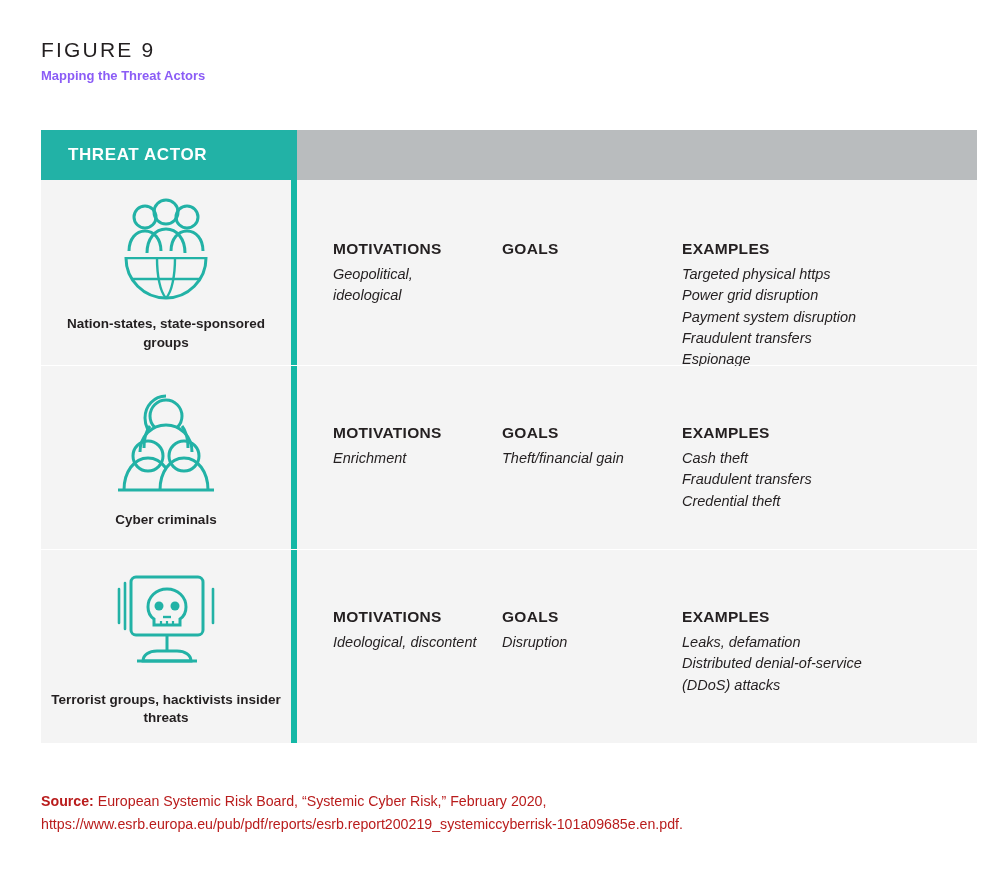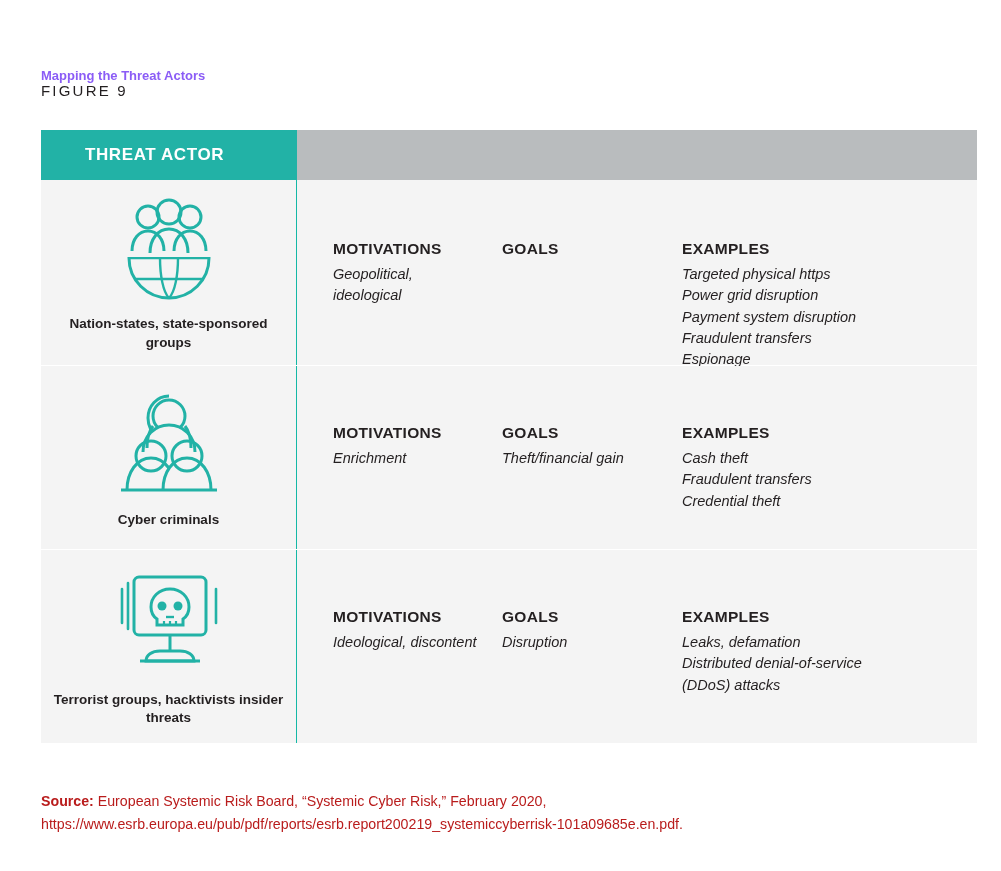--- a/index.html
+++ b/index.html
@@ -20,25 +20,24 @@
     left: 0; top: 0;
     width: 1001px;
     height: 871px;
   }
 
   
   .fig-label {
     position: absolute;
     left: 41px;
     top: 38px;
-    font-size: 15px;
+    font-size: 21px;
     letter-spacing: 2.2px;
     font-weight: 400;
     color: #231f20;
-    margin-top: 44px;
   }
   .fig-title {
     position: absolute;
     left: 41px;
     top: 68px;
     font-size: 13px;
     font-weight: bold;
     color: #8b5cf6;
   }
 
@@ -55,40 +54,40 @@
   }
   .th-actor {
     width: 256px;
     background: #22b2a6;
     color: #ffffff;
     font-weight: bold;
     font-size: 17px;
     letter-spacing: 0.6px;
     display: flex;
     align-items: center;
-    padding-left: 44px;
+    padding-left: 27px;
     box-sizing: border-box;
   }
   .th-blank {
     flex: 1;
     background: #b9bcbe;
   }
 
   .row {
     display: flex;
     background: #f4f4f4;
     border-bottom: 1px solid #ffffff;
     position: relative;
   }
   .row:last-of-type { border-bottom: none; }
 
   .cell-actor {
     width: 256px;
     box-sizing: border-box;
-    border-right: 1px solid #14b8a6;
+    border-right: 6px solid #14b8a6;
     display: flex;
     flex-direction: column;
     align-items: center;
     justify-content: center;
     padding: 18px 10px 16px 10px;
   }
   .actor-label {
     margin-top: 12px;
     font-size: 13.5px;
     font-weight: bold;

